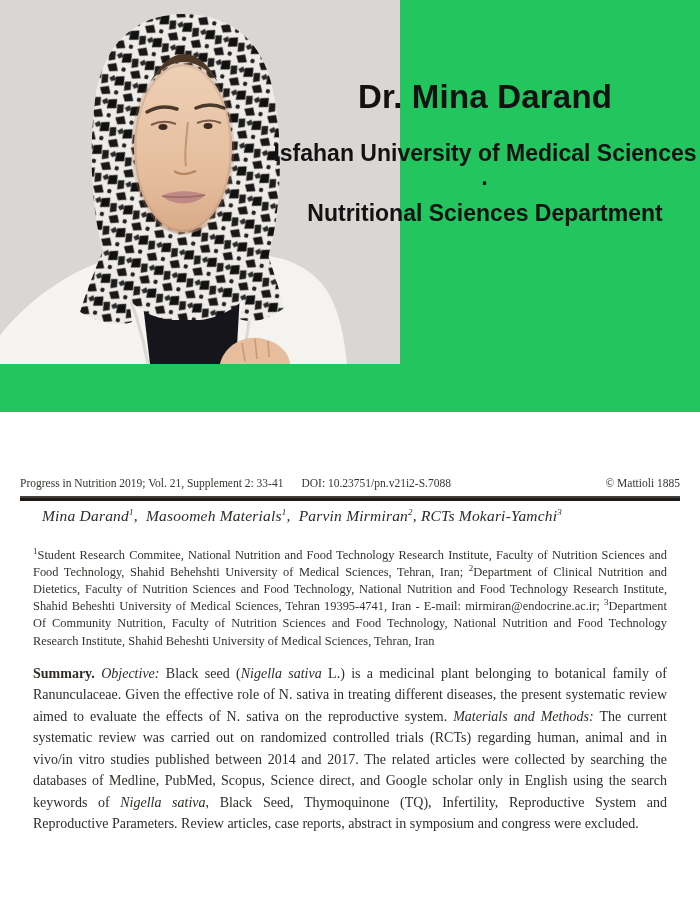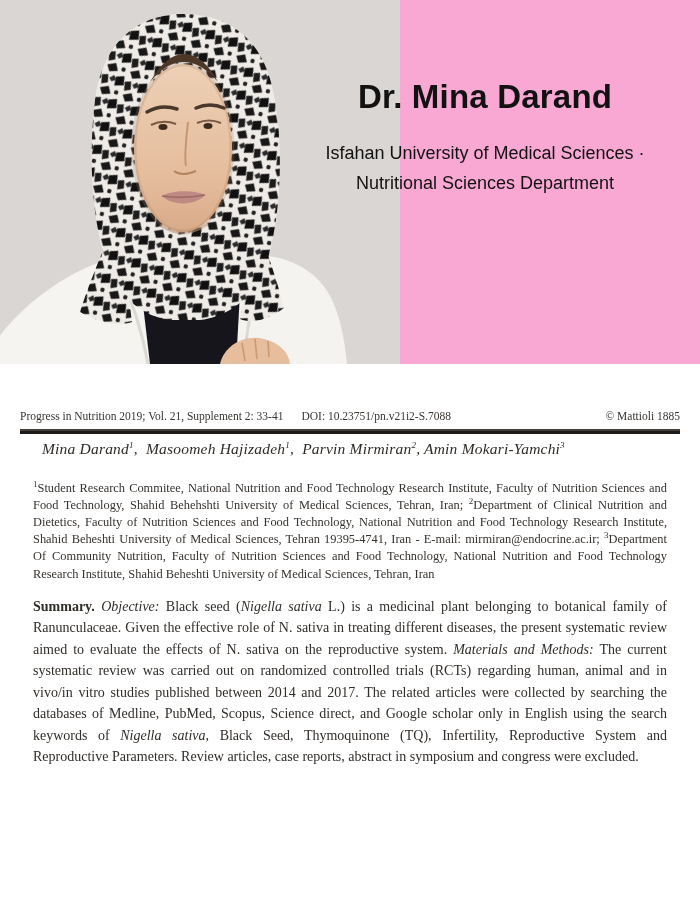--- a/index.html
+++ b/index.html
@@ -1,32 +1,32 @@
 <!DOCTYPE html>
 <html><head>
 <meta charset="utf-8">
 <style>
   html,body{margin:0;padding:0;}
   body{
     width:700px;height:907px;overflow:hidden;background:#ffffff;
     font-family:"Liberation Serif", serif;
   }
   
-  .hero{position:relative;width:700px;height:364px;background:#f9a8d4;}
+  .hero{position:relative;width:700px;height:412px;background:#22c55e;}
   .hero svg{position:absolute;left:0;top:0;display:block;}
   .hero-text{
     position:absolute;left:272px;top:78px;width:426px;text-align:center;
     font-family:"Liberation Sans", sans-serif;color:#121212;
   }
   .hero-name{font-size:33px;font-weight:700;margin:0 0 22px 0;letter-spacing:.2px;}
-  .hero-line{font-size:18px;font-weight:400;line-height:30px;}
+  .hero-line{font-size:23px;font-weight:700;line-height:30px;}
   
   .paper{margin:0 20px;color:#2f2b28;}
   .journal-row{
-    padding-top:46px;display:flex;justify-content:space-between;align-items:center;
+    padding-top:65px;display:flex;justify-content:space-between;align-items:center;
     font-size:11.5px;color:#383430;gap:44px;
   }
   .journal-left span{margin-right:18px;}
   .journal-left span:last-child{margin-right:0;}
   .thin-rule{margin-top:7px;border-top:2px solid #45403c;height:0;}
   .section-label{
     text-align:center;font-variant:small-caps;letter-spacing:.48em;text-indent:.48em;
     font-size:15px;color:#36322e;padding:9px 0 7px 0;
   }
   .thick-rule{border-top:3.5px solid #1e1b18;height:0;}
@@ -130,20 +130,20 @@
     </div>
     <div>© Mattioli 1885</div>
   </div>
 
   <div class="thin-rule"></div>
   <div class="thick-rule"></div>
 
   <div class="article">
 
 
-    <div class="authors"><span>Mina Darand</span><sup>1</sup><span>,  </span><span>Masoomeh Hajizadeh</span><sup>1</sup><span>,  </span><span>Parvin Mirmiran</span><sup>2</sup><span>, </span><span>Amin Mokari-Yamchi</span><sup>3</sup></div>
+    <div class="authors"><span>Mina Darand</span><sup>1</sup><span>,  </span><span>Masoomeh Materials</span><sup>1</sup><span>,  </span><span>Parvin Mirmiran</span><sup>2</sup><span>, </span><span>RCTs Mokari-Yamchi</span><sup>3</sup></div>
 
     <div class="affiliations"><sup>1</sup><span>Student Research Commitee, National Nutrition and Food Technology Research Institute, Faculty of Nutrition Sciences and Food Technology, Shahid Behehshti University of Medical Sciences, Tehran, Iran; </span><sup>2</sup><span>Department of Clinical Nutrition and Dietetics, Faculty of Nutrition Sciences and Food Technology, National Nutrition and Food Technology Research Institute, Shahid Beheshti University of Medical Sciences, Tehran 19395-4741, Iran - E-mail: mirmiran@endocrine.ac.ir; </span><sup>3</sup><span>Department Of Community Nutrition, Faculty of Nutrition Sciences and Food Technology, National Nutrition and Food Technology Research Institute, Shahid Beheshti University of Medical Sciences, Tehran, Iran</span></div>
 
     <p class="summary"><span class="b">Summary. </span><span class="i">Objective: </span><span>Black seed (</span><span class="i">Nigella sativa</span><span> L.) is a medicinal plant belonging to botanical family of Ranunculaceae. Given the effective role of N. sativa in treating different diseases, the present systematic review aimed to evaluate the effects of N. sativa on the reproductive system. </span><span class="i">Materials and Methods: </span><span>The current systematic review was carried out on randomized controlled trials (RCTs) regarding human, animal and in vivo/in vitro studies published between 2014 and 2017. The related articles were collected by searching the databases of Medline, PubMed, Scopus, Science direct, and Google scholar only in English using the search keywords of </span><span class="i">Nigella sativa</span><span>, Black Seed, Thymoquinone (TQ), Infertility, Reproductive System and Reproductive Parameters. Review articles, case reports, abstract in symposium and congress were excluded. </span></p>
 
   </div>
 </div>
 
 </body></html>

